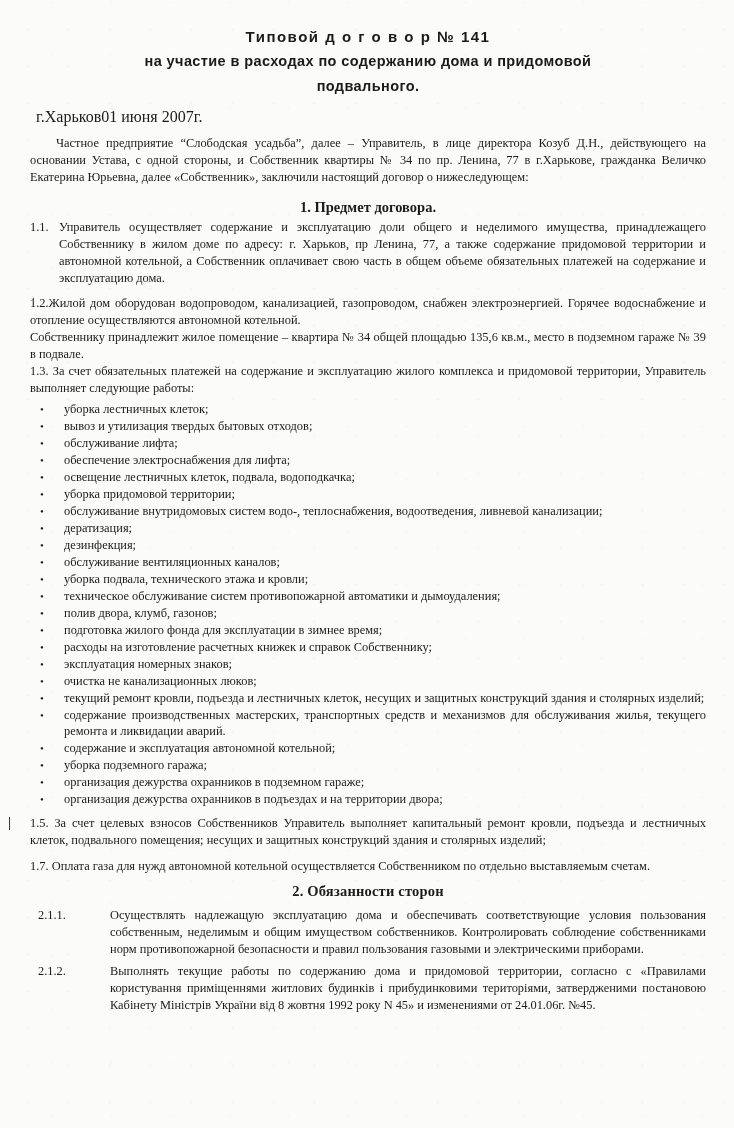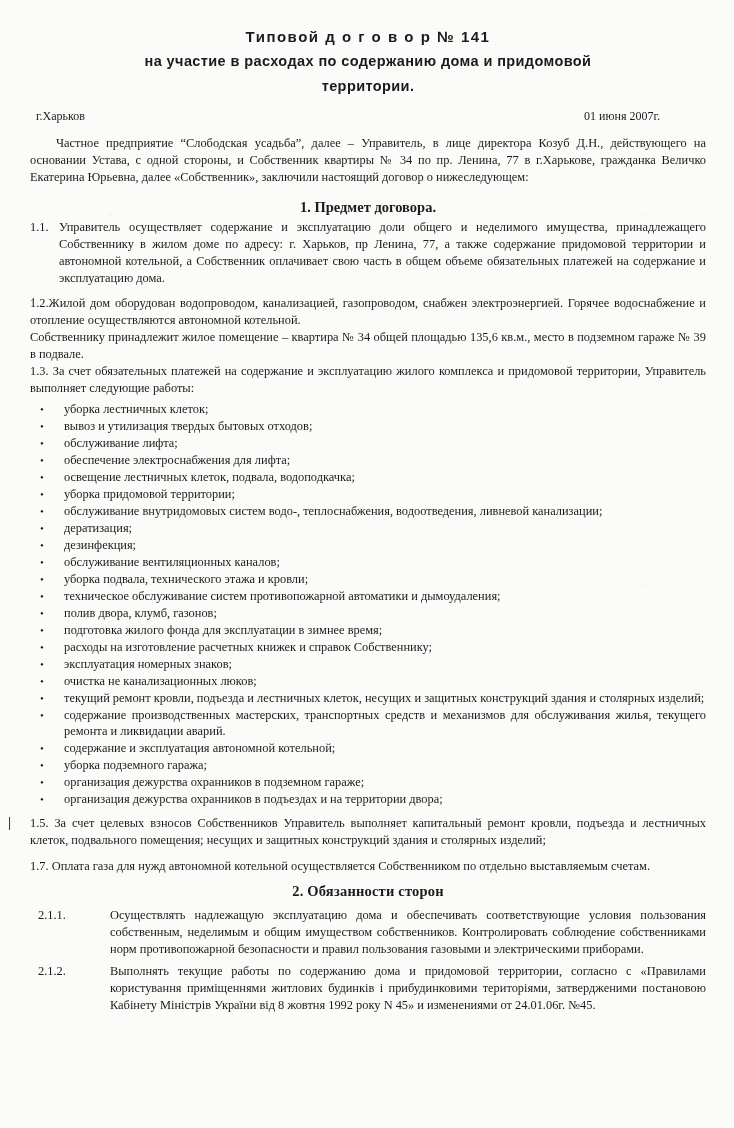--- a/index.html
+++ b/index.html
@@ -20,22 +20,22 @@
     width: 734px; height: 924px;
     padding: 24px 28px 0 30px;
   }
   
   .title { text-align: center; font-family: "Liberation Sans", sans-serif; font-weight: bold; }
   .title .t1 { font-size: 15px; line-height: 25px; letter-spacing: 1.5px; }
   .title .t2, .title .t3 { font-size: 14.5px; line-height: 25px; letter-spacing: 0.4px; }
   
   .cityrow {
     margin-top: 9px;
-    display: flex; justify-content: space-between;
-    font-size: 12px; line-height: 17px;
+    display: flex; 
+    font-size: 16px; line-height: 17px;
     padding-left: 6px; padding-right: 46px;
   }
   
   p, .hang .hbody, .hang2 .hbody, li {
     font-size: 12.4px; line-height: 17px;
     text-align: justify;
     margin: 0;
   }
   .intro { margin-top: 10px; text-indent: 26px; }
   h2 {
@@ -69,21 +69,21 @@
   .m5 { margin-top: 5px; }
 </style>
 </head>
 <body>
 
 <div class="page">
 
   <div class="title">
     <div class="t1">Типовой  д о г о в о р    №  141</div>
     <div class="t2">на участие в расходах по содержанию дома и придомовой</div>
-    <div class="t3">территории.</div>
+    <div class="t3">подвального.</div>
   </div>
 
   <div class="cityrow">
     <span>г.Харьков</span>
     <span>01 июня 2007г.</span>
   </div>
 
   <p class="intro">Частное предприятие “Слободская усадьба”, далее – Управитель, в лице директора Козуб Д.Н., действующего на основании Устава, с одной стороны, и Собственник квартиры № 34 по пр. Ленина, 77 в г.Харькове,  гражданка Величко Екатерина Юрьевна, далее «Собственник», заключили настоящий договор о нижеследующем:</p>
 
   <h2 class="h1head">1.  Предмет договора.</h2>

